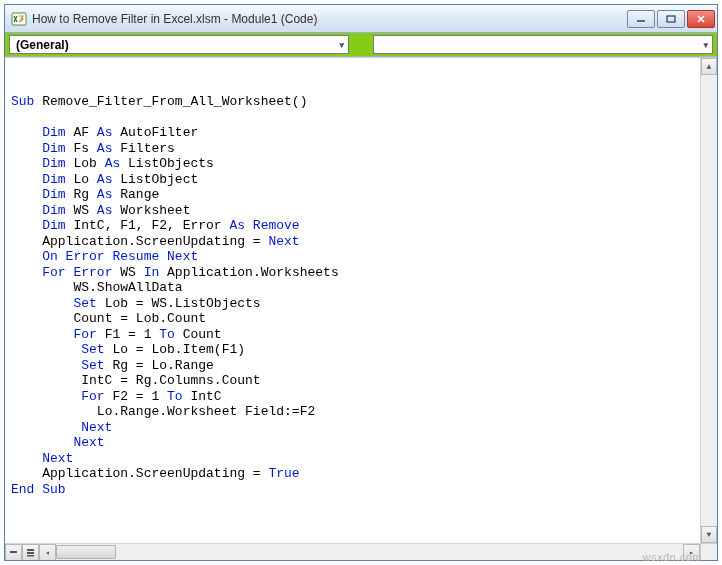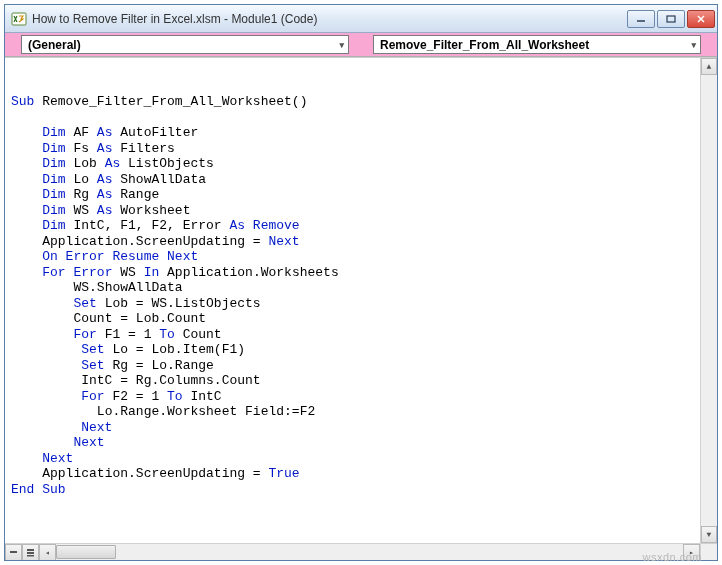--- a/index.html
+++ b/index.html
@@ -49,24 +49,24 @@
   .win-btn.max {
     background: linear-gradient(to bottom, #f0f6fd, #cddef0);
   }
   .win-btn.close {
     background: linear-gradient(to bottom, #f08e85, #d9493a);
     border-color: #a33a2c;
     color: #fff;
   }
   .dropdown-bar {
     height: 24px;
-    background: #f9a8d4;
+    background: #84cc16;
     border-bottom: 1px solid #b0b0b0;
     display: flex;
-    padding: 2px 16px;
+    padding: 2px 4px;
     gap: 24px;
   }
   .combo {
     flex: 1;
     background: #fff;
     border: 1px solid #7a7a7a;
     display: flex;
     align-items: center;
     padding: 0 4px 0 6px;
     font-size: 12px;
@@ -187,32 +187,31 @@
       </div>
     </div>
   </div>
 
   <div class="dropdown-bar">
     <div class="combo">
       <span>(General)</span>
       <span class="arrow">▾</span>
     </div>
     <div class="combo">
-      <span>Remove_Filter_From_All_Worksheet</span>
       <span class="arrow">▾</span>
     </div>
   </div>
 
   <div class="code-area">
     <div class="code-inner"><span class="kw">Sub</span><span> Remove_Filter_From_All_Worksheet()</span>
 <span></span>
     <span class="kw">Dim</span><span> AF </span><span class="kw">As</span><span> AutoFilter</span>
     <span class="kw">Dim</span><span> Fs </span><span class="kw">As</span><span> Filters</span>
     <span class="kw">Dim</span><span> Lob </span><span class="kw">As</span><span> ListObjects</span>
-    <span class="kw">Dim</span><span> Lo </span><span class="kw">As</span><span> ShowAllData</span>
+    <span class="kw">Dim</span><span> Lo </span><span class="kw">As</span><span> ListObject</span>
     <span class="kw">Dim</span><span> Rg </span><span class="kw">As</span><span> Range</span>
     <span class="kw">Dim</span><span> WS </span><span class="kw">As</span><span> Worksheet</span>
     <span class="kw">Dim</span><span> IntC, F1, F2, Error </span><span class="kw">As Remove</span>
     <span>Application.ScreenUpdating = </span><span class="kw">Next</span>
     <span class="kw">On Error Resume Next</span>
     <span class="kw">For Error</span><span> WS </span><span class="kw">In</span><span> Application.Worksheets</span>
         <span>WS.ShowAllData</span>
         <span class="kw">Set</span><span> Lob = WS.ListObjects</span>
         <span>Count = Lob.Count</span>
         <span class="kw">For</span><span> F1 = 1 </span><span class="kw">To</span><span> Count</span>

